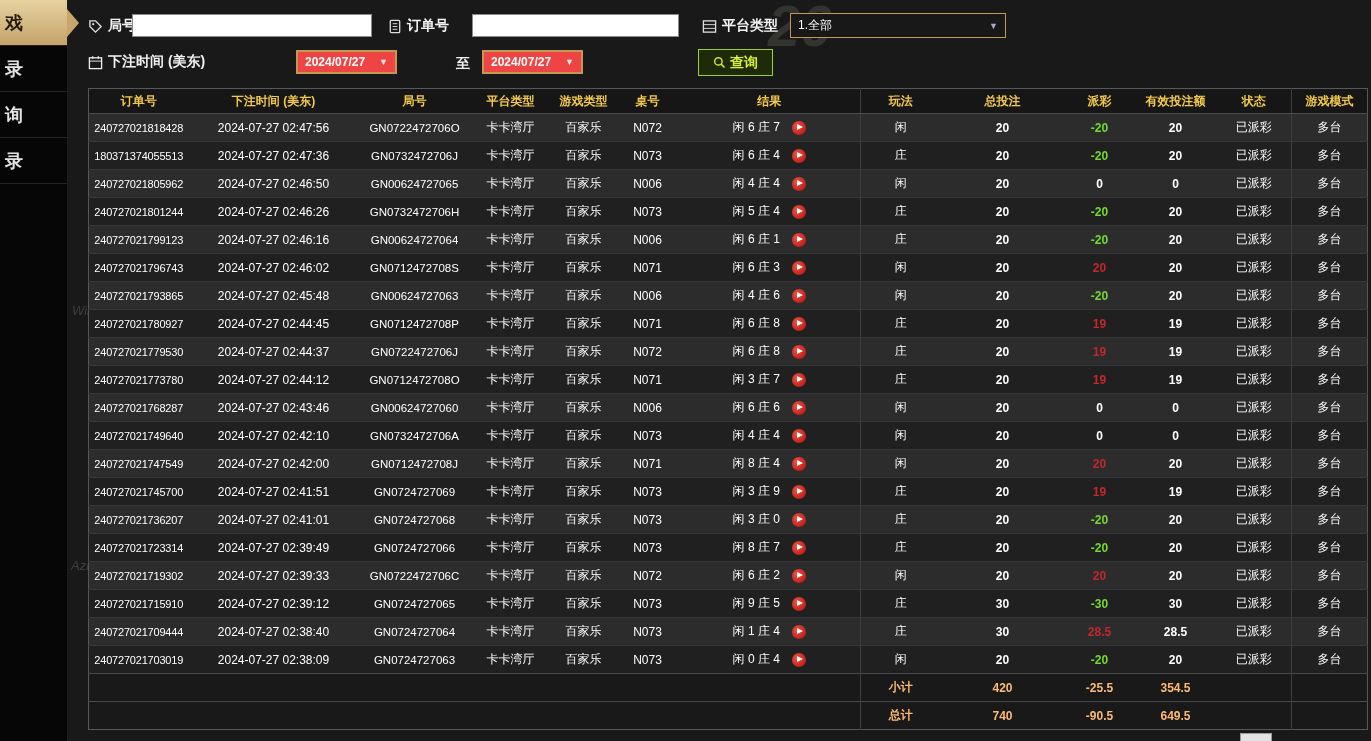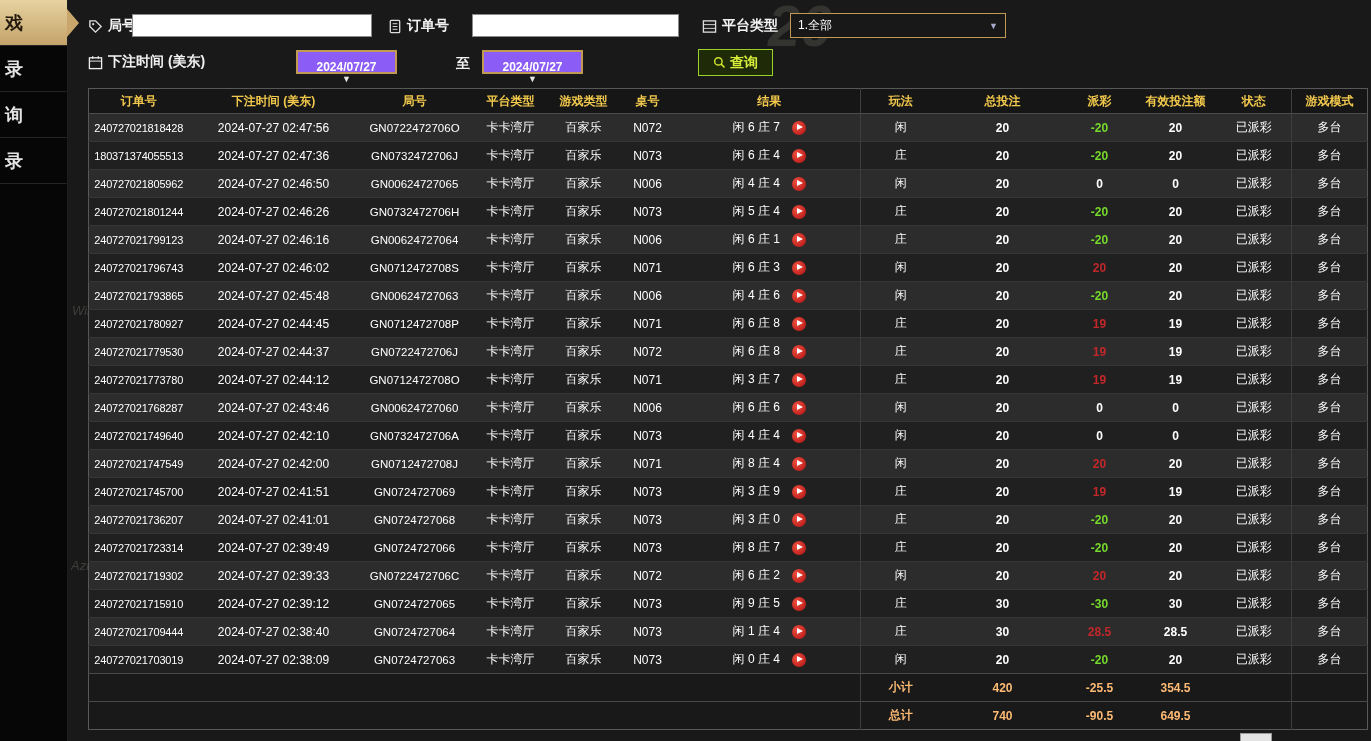--- a/index.html
+++ b/index.html
@@ -53,21 +53,21 @@
   }
   .in-round { left:64px;  top:14px; width:240px; }
   .in-order { left:404px; top:14px; width:207px; }
   .select-box {
     position:absolute; background:#181818; border:1px solid #c09a52;
     display:flex; align-items:center; justify-content:space-between;
     padding:8px 7px; cursor:pointer;
   }
   .sel-platform { left:722px; top:13px; width:216px; height:25px; font-size:12px; }
   .sel-platform .arrow { color:#a9a9cf; font-size:9px; }
-  .sel-date { height:24px; width:101px; font-size:12px; font-weight:bold; border-width:2px; background:#8b5cf6;flex-direction:column; }
+  .sel-date { height:24px; width:101px; font-size:12px; font-weight:bold; border-width:2px; background:#ef4444; }
   .sel-date .arrow { color:#e8e8e8; font-size:9px; }
   .sel-date1 { left:228px; top:50px; }
   .sel-date2 { left:414px; top:50px; }
   .query-btn {
     position:absolute; left:630px; top:49px; width:75px; height:27px;
     background:#1f2b08; border:1px solid #9ad22a; color:#d7ee3a;
     font-size:14px; font-weight:bold; display:flex; align-items:center;
     justify-content:center; gap:4px; cursor:pointer;
   }
   

